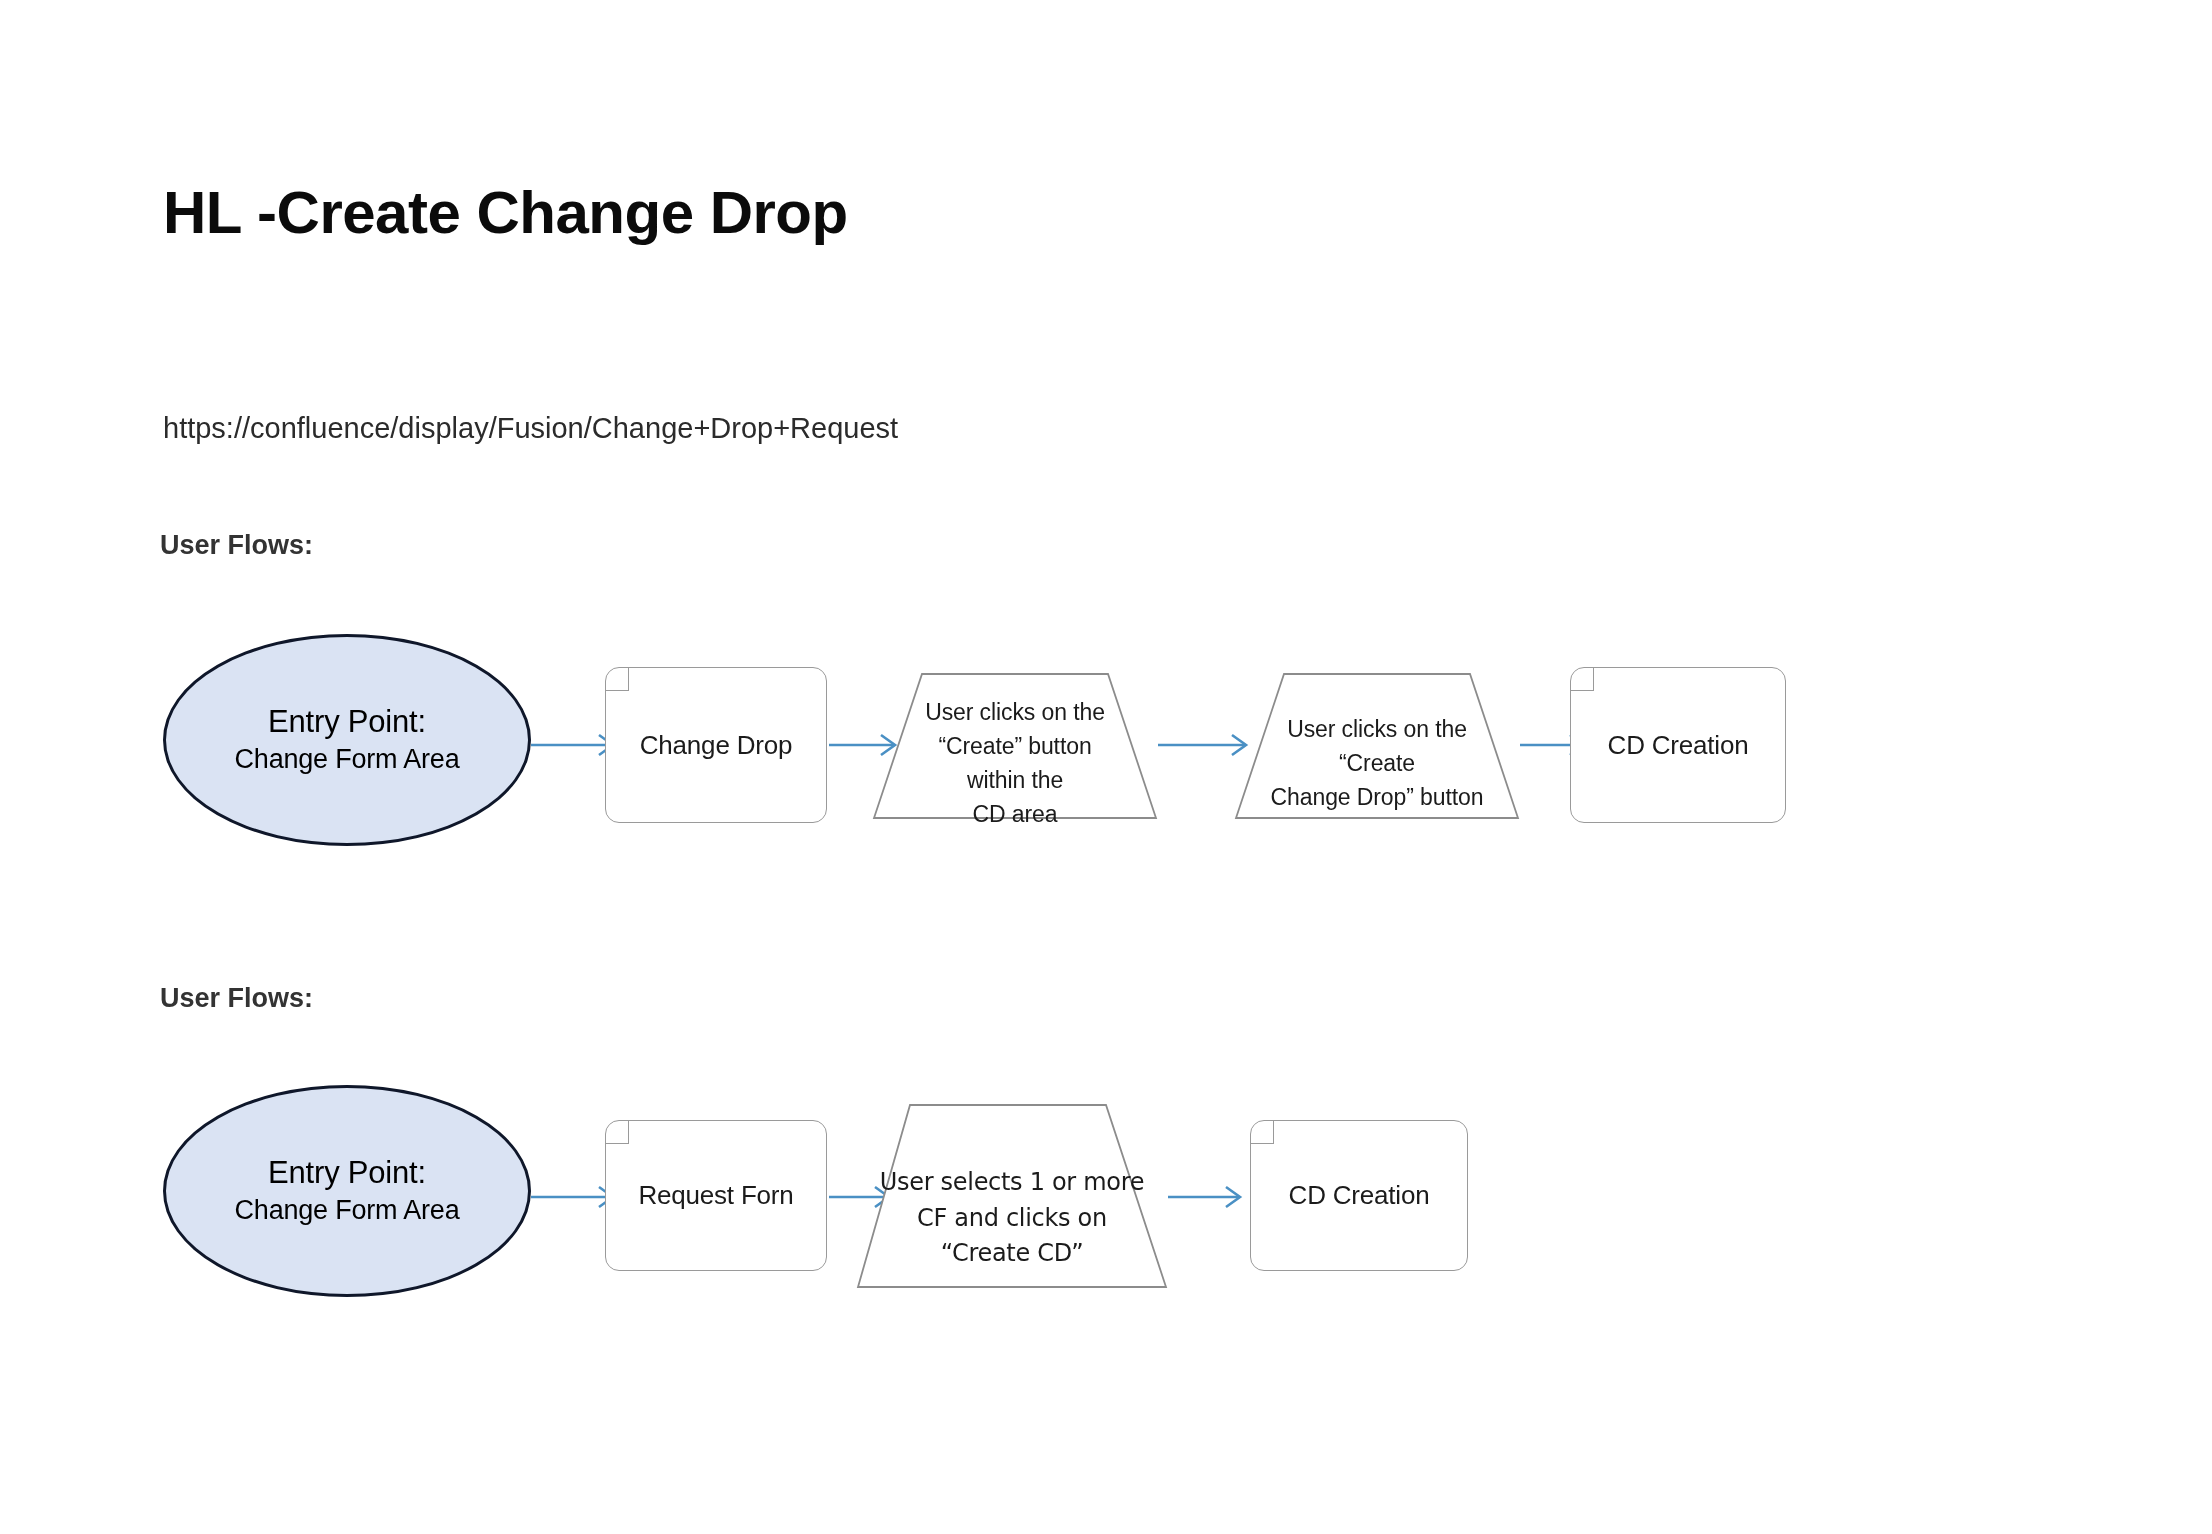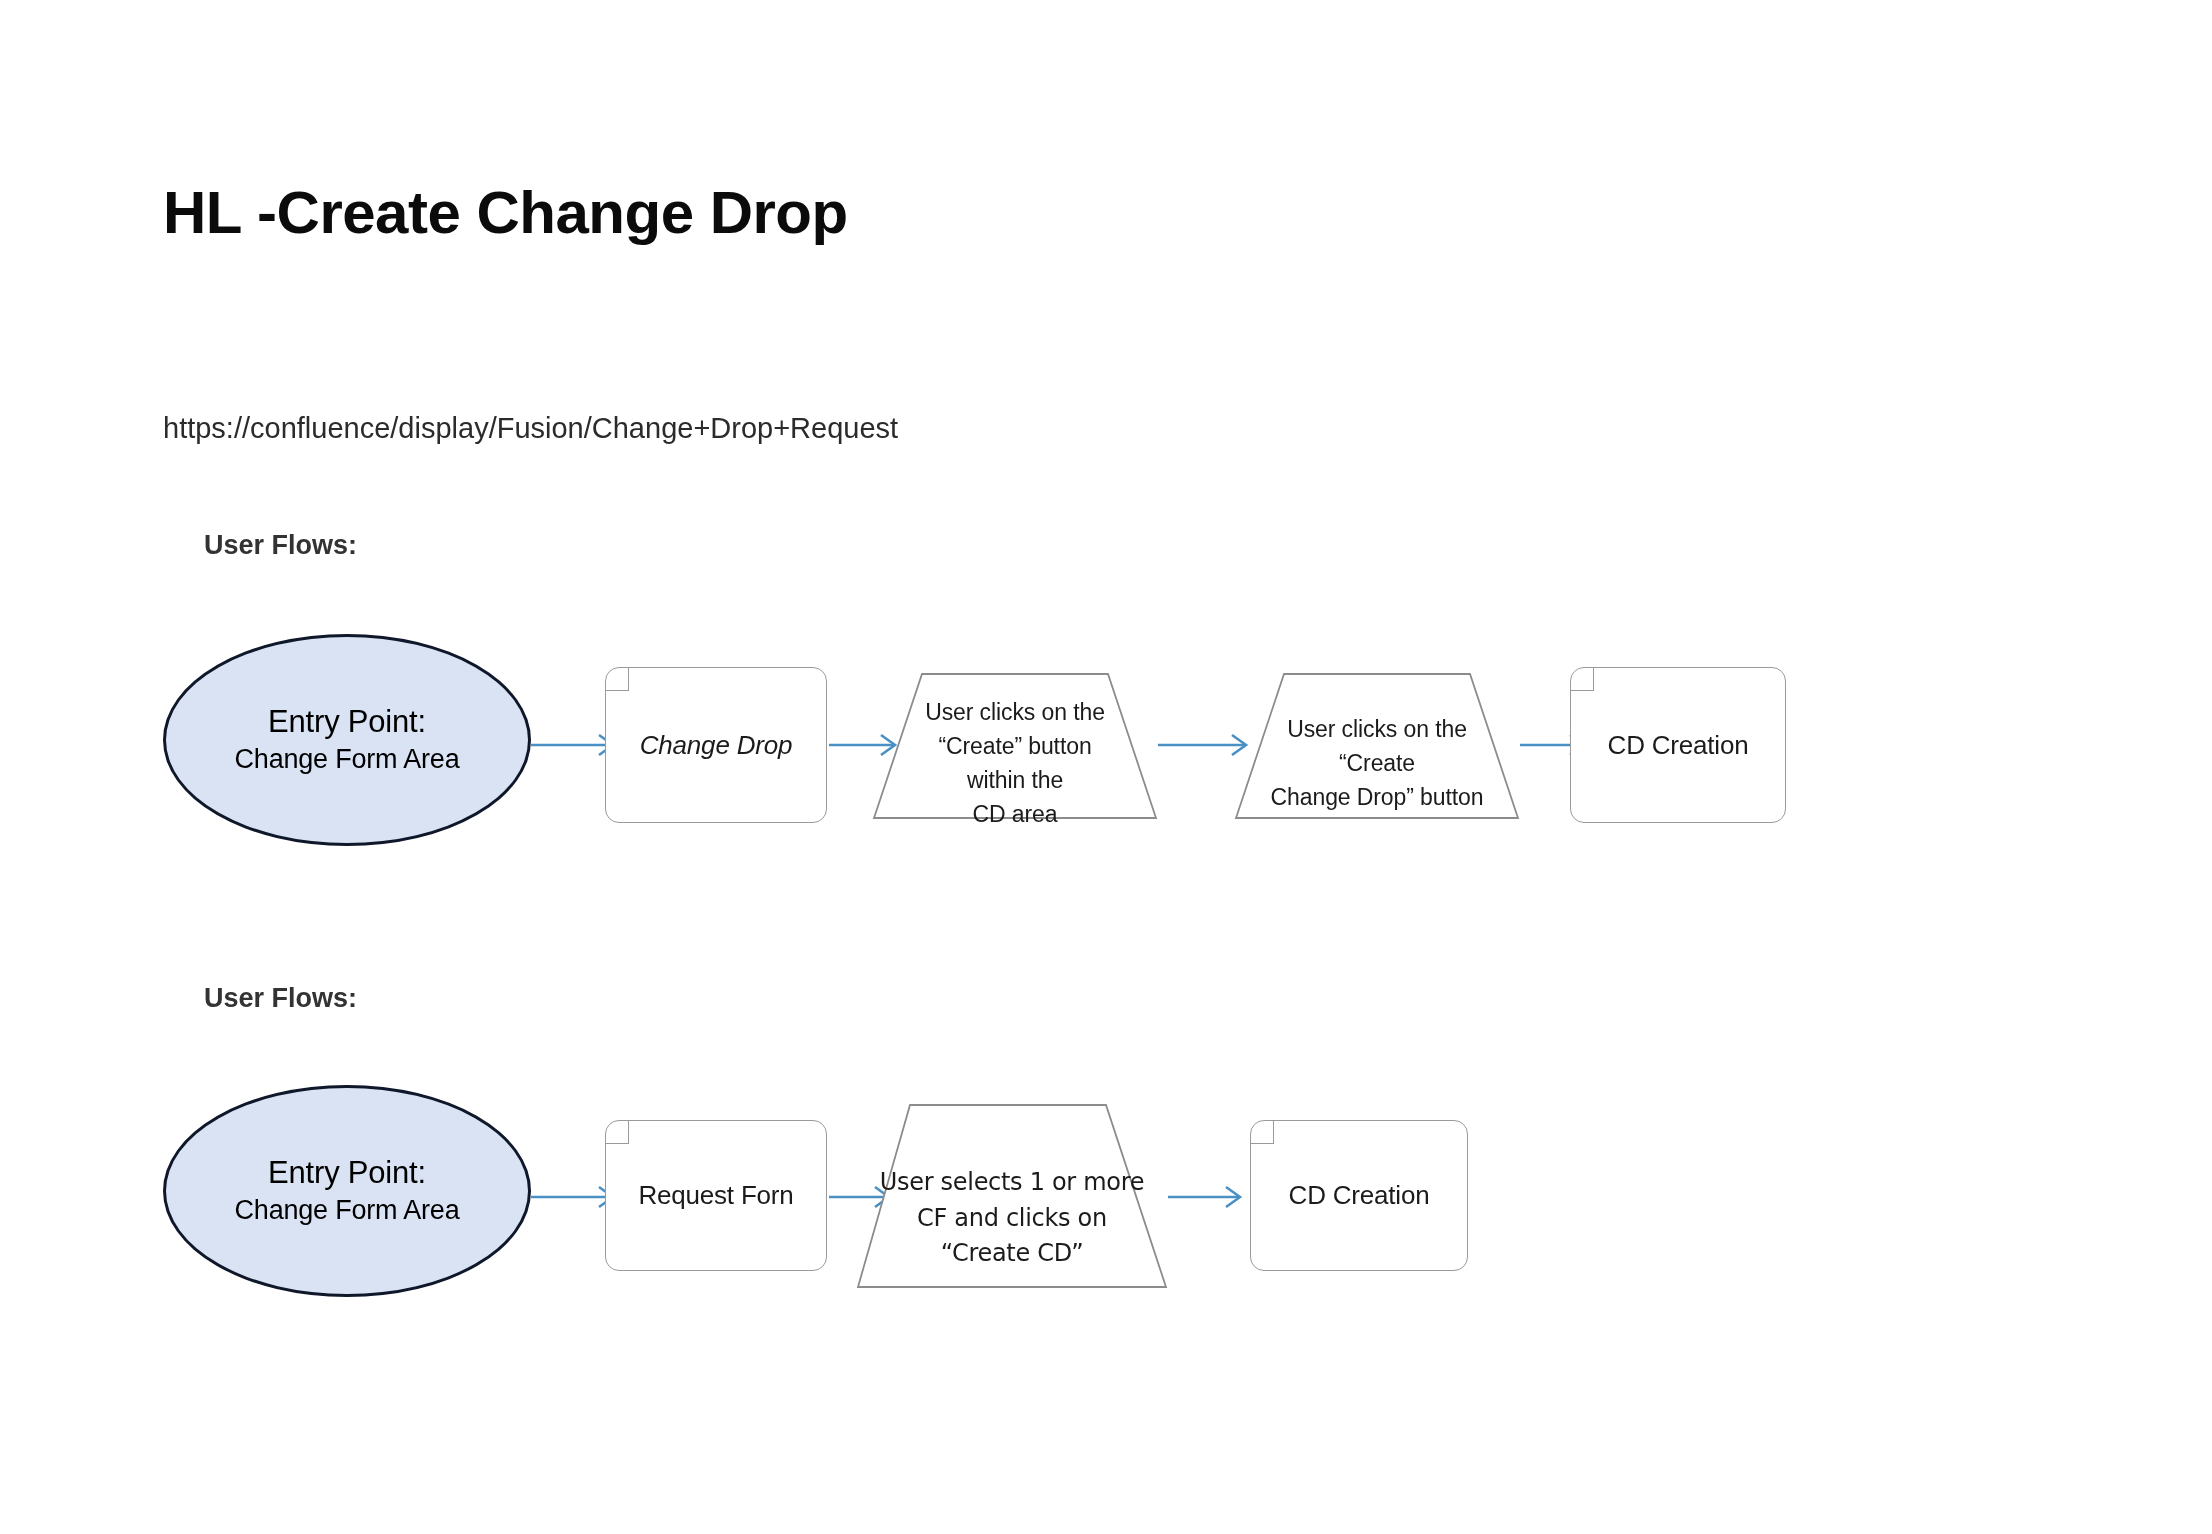--- a/index.html
+++ b/index.html
@@ -36,21 +36,20 @@
     color: #2b2b2b;
     white-space: nowrap;
   }
   .section-heading {
     position: absolute;
     left: 160px;
     font-size: 27px;
     font-weight: 700;
     color: #333333;
     white-space: nowrap;
-    margin-left: 44px;
   }
   .section-heading.h-one { top: 530px; }
   .section-heading.h-two { top: 983px; }
 
   
   .node {
     position: absolute;
     box-sizing: border-box;
     display: flex;
     align-items: center;
@@ -150,21 +149,21 @@
   <span class="line-sub">Change Form Area</span>
 </div>
 
 <div class="conn" style="left:531px; top:728px;">
   <svg width="94" height="34" viewBox="0 0 94 34">
     <line x1="0" y1="17" x2="80" y2="17" stroke="#4a90c4" stroke-width="2.4"></line>
     <polyline points="68,7 82,17 68,27" fill="none" stroke="#4a90c4" stroke-width="2.6"></polyline>
   </svg>
 </div>
 
-<div class="node docbox" style="left:605px; top:667px; width:222px; height:156px;font-style:italic;">
+<div class="node docbox" style="left:605px; top:667px; width:222px; height:156px;">
   <span class="notch"></span>
   <span>Change Drop</span>
 </div>
 
 <div class="conn" style="left:829px; top:728px;">
   <svg width="94" height="34" viewBox="0 0 94 34">
     <line x1="0" y1="17" x2="64" y2="17" stroke="#4a90c4" stroke-width="2.4"></line>
     <polyline points="52,7 66,17 52,27" fill="none" stroke="#4a90c4" stroke-width="2.6"></polyline>
   </svg>
 </div>

